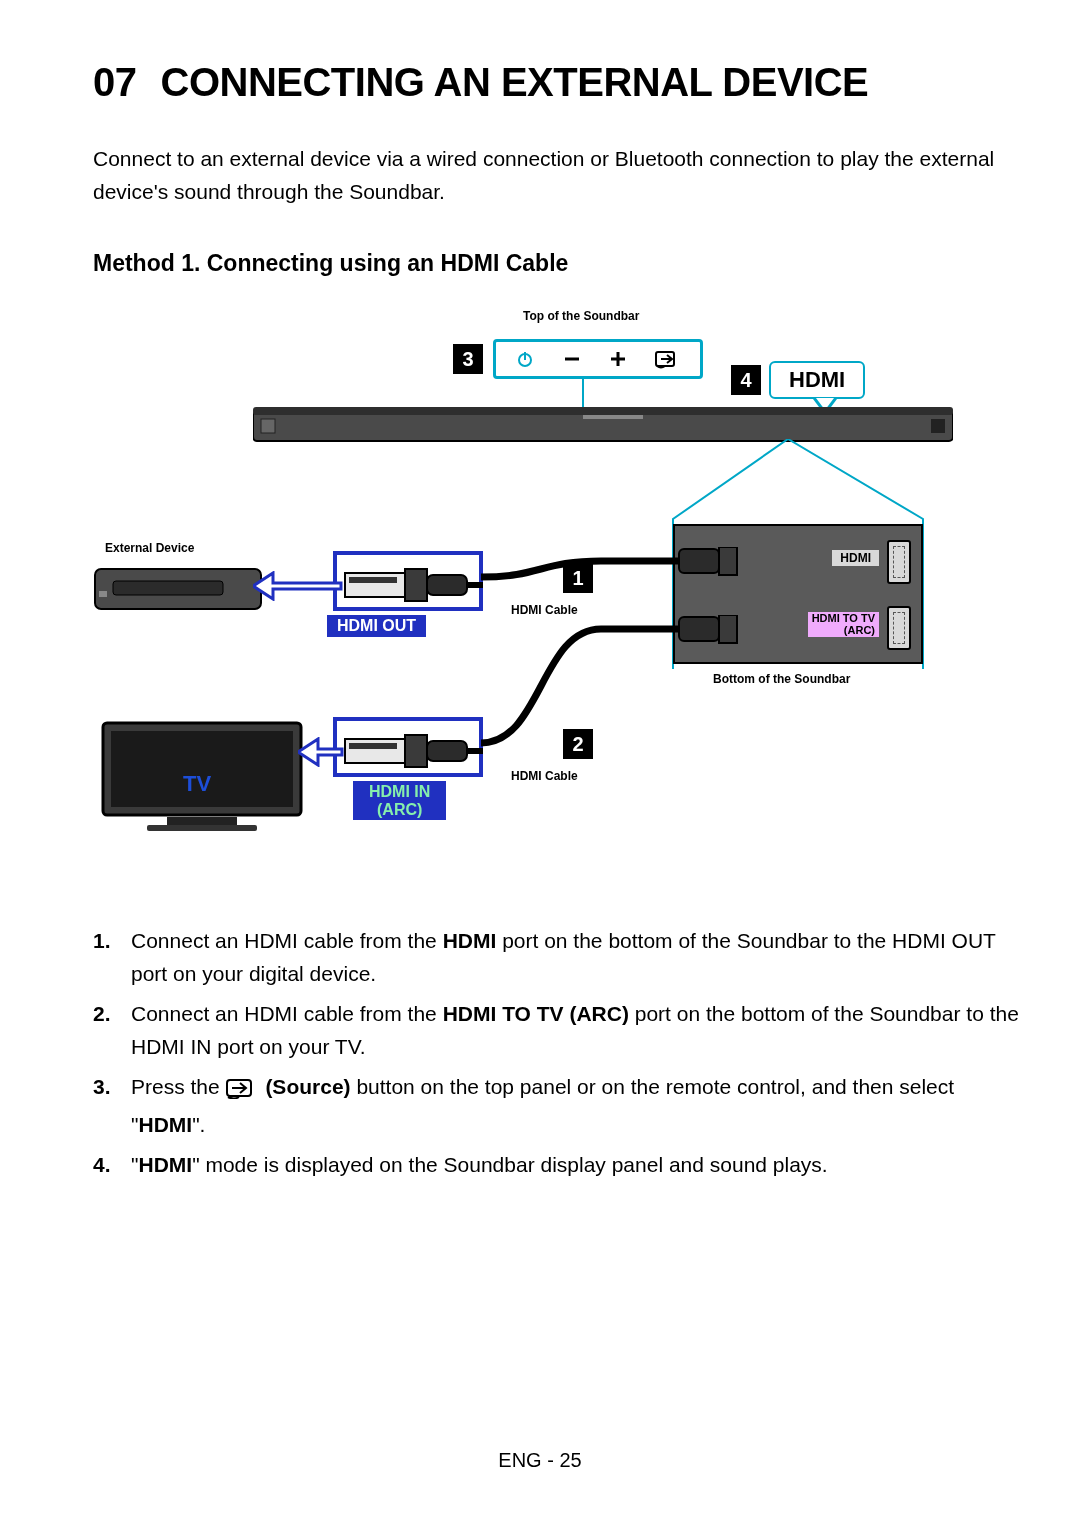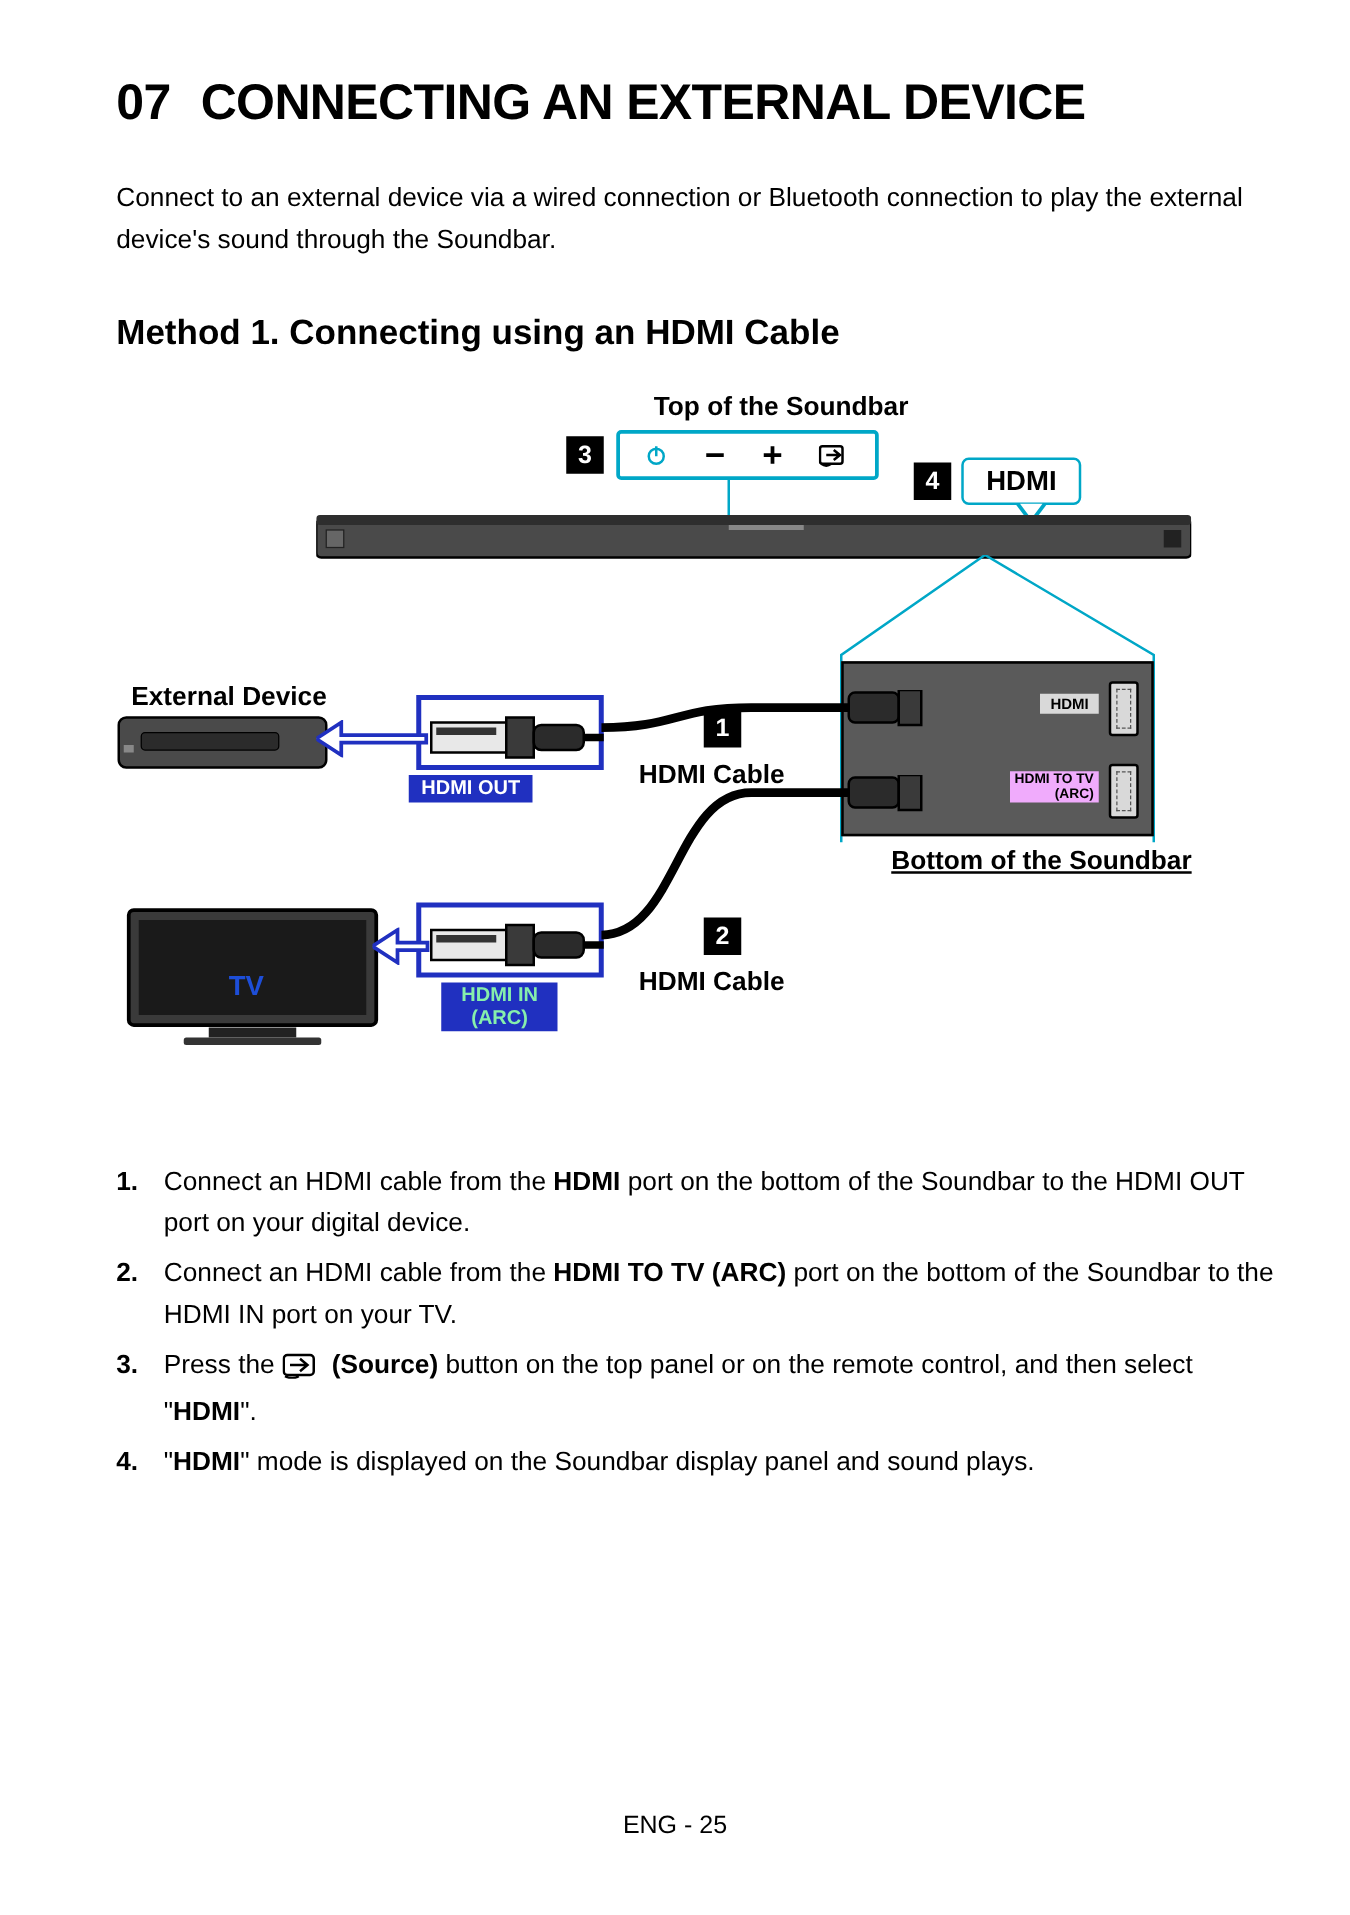--- a/index.html
+++ b/index.html
@@ -4,26 +4,26 @@
 <style>
   * { box-sizing: border-box; margin: 0; padding: 0; }
   html, body { width: 1080px; height: 1532px; background: #fff; font-family: Arial, Helvetica, sans-serif; color: #000; }
   .page { padding: 60px 60px 0 93px; position: relative; height: 100%; }
 
   .chapter-title { font-size: 40px; font-weight: 900; letter-spacing: -0.5px; margin-bottom: 38px; display: flex; gap: 24px; }
   .chapter-num { font-weight: 900; }
 
   .intro { font-size: 21px; line-height: 1.55; margin-bottom: 42px; }
 
-  .method-title { font-size: 28px; font-weight: 800; margin-bottom: 32px; }
+  .method-title { font-size: 23px; font-weight: 800; margin-bottom: 32px; }
 
   
   .diagram { position: relative; width: 960px; height: 580px; margin: 0 auto 36px auto; }
   .dlabel { position: absolute; font-weight: 700; font-size: 18px; white-space: nowrap; }
-  .dlabel.small { font-size: 21px; text-align: center; }
+  .dlabel.small { font-size: 12px; text-align: center; }
   .numbadge { display: inline-flex; align-items: center; justify-content: center; width: 30px; height: 30px; background: #000; color: #fff; font-weight: 900; font-size: 20px; }
   .hdmi-bubble { position: absolute; background:#fff; border:2px solid #00a7c7; border-radius:6px; padding:4px 18px; font-weight:800; font-size:22px; }
   .hdmi-tail { position: absolute; width:0; height:0; border-left:12px solid transparent; border-right:12px solid transparent; border-top:16px solid #00a7c7; }
   .hdmi-tail::after { content:''; position:absolute; top:-17px; left:-9px; width:0; height:0; border-left:9px solid transparent; border-right:9px solid transparent; border-top:12px solid #fff; }
 
   .steps { font-size: 21px; line-height: 1.55; }
   .steps ol { list-style: none; padding-left: 0; }
   .steps li { position: relative; padding-left: 38px; margin-bottom: 8px; }
   .steps li .n { position: absolute; left: 0; font-weight: 800; }
   .steps b { font-weight: 800; }
@@ -99,21 +99,21 @@
       </div>
       <div style="position:absolute; top:24px; right:42px; background:#d9d9d9; padding:1px 8px; font-size:12px; font-weight:700;">HDMI</div>
 
       <div style="position:absolute; top:80px; right:10px; width:24px; height:44px; background:#d9d9d9; border:2px solid #000; border-radius:3px;">
         <div style="position:absolute; inset:4px; border:1px dashed #555;"></div>
       </div>
       <div style="position:absolute; top:86px; right:42px; background:#f0abfc; padding:1px 4px; font-size:11px; font-weight:700; text-align:right; line-height:1.05;">
         <span>HDMI TO TV</span><br><span>(ARC)</span>
       </div>
     </div>
-    <div class="dlabel small" style="top:363px; left:620px;text-decoration:underline;">Bottom of the Soundbar</div>
+    <div class="dlabel small" style="top:363px; left:620px;">Bottom of the Soundbar</div>
 
     <div class="dlabel small" style="top:232px; left:12px;">External Device</div>
     <svg style="position:absolute; top:258px; left:0;" width="170" height="54">
       <rect x="2" y="2" width="166" height="40" rx="6" fill="#4a4a4a" stroke="#000" stroke-width="2"></rect>
       <rect x="20" y="14" width="110" height="14" rx="3" fill="#2b2b2b" stroke="#000"></rect>
       <rect x="6" y="24" width="8" height="6" fill="#888"></rect>
     </svg>
 
     <div style="position:absolute; top:242px; left:240px; width:150px; height:60px; border:4px solid #2030c0;">
       <svg width="150" height="60" viewBox="0 0 150 60" style="display:block;">

